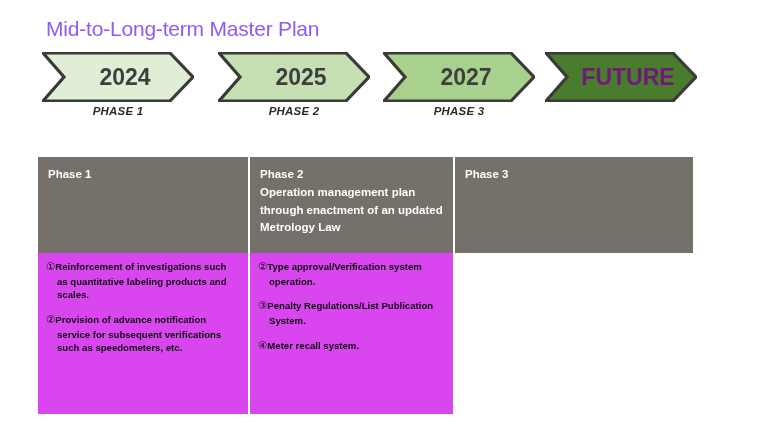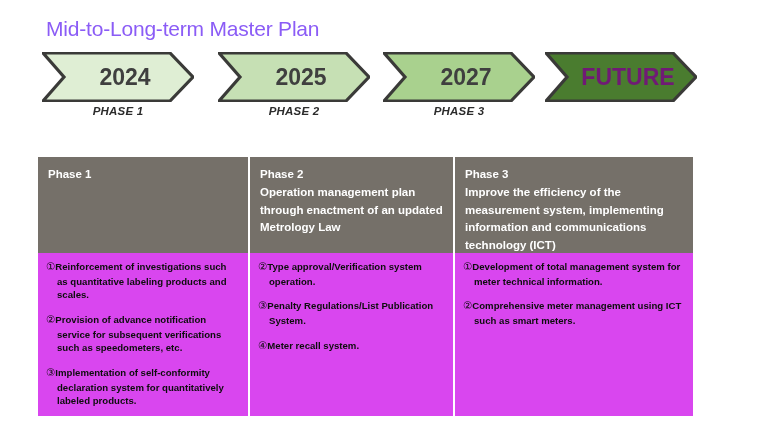--- a/index.html
+++ b/index.html
@@ -198,34 +198,28 @@
   <div class="table-header-row">
     <div class="col col-1 head-cell">
       <span class="head-title">Phase 1</span>
     </div>
     <div class="col col-2 head-cell">
       <span class="head-title">Phase 2</span>
       <span class="head-desc">Operation management plan through enactment of an updated Metrology Law</span>
     </div>
     <div class="col col-3 head-cell last">
       <span class="head-title">Phase 3</span>
-      <span class="head-desc">Improve the efficiency of the measurement system, implementing information and communications technology (ICT)</span>
     </div>
   </div>
 
   <div class="table-body-row">
     <div class="col col-1 body-cell" id="body-col-1">
         <p class="item"><span class="num">①</span><span>Reinforcement of investigations such as quantitative labeling products and scales.</span></p>
         <p class="item"><span class="num">②</span><span>Provision of advance notification service for subsequent verifications such as speedometers, etc.</span></p>
-        <p class="item"><span class="num">③</span><span>Implementation of self-conformity declaration system for quantitatively labeled products.</span></p>
       </div>
     <div class="col col-2 body-cell" id="body-col-2">
         <p class="item"><span class="num">②</span><span>Type approval/Verification system operation.</span></p>
         <p class="item"><span class="num">③</span><span>Penalty Regulations/List Publication System.</span></p>
         <p class="item"><span class="num">④</span><span>Meter recall system.</span></p>
       </div>
-    <div class="col col-3 body-cell last" id="body-col-3">
-        <p class="item"><span class="num">①</span><span>Development of total management system for meter technical information.</span></p>
-        <p class="item"><span class="num">②</span><span>Comprehensive meter management using ICT such as smart meters.</span></p>
-      </div>
   </div>
 
 </div>
 
 </body></html>

